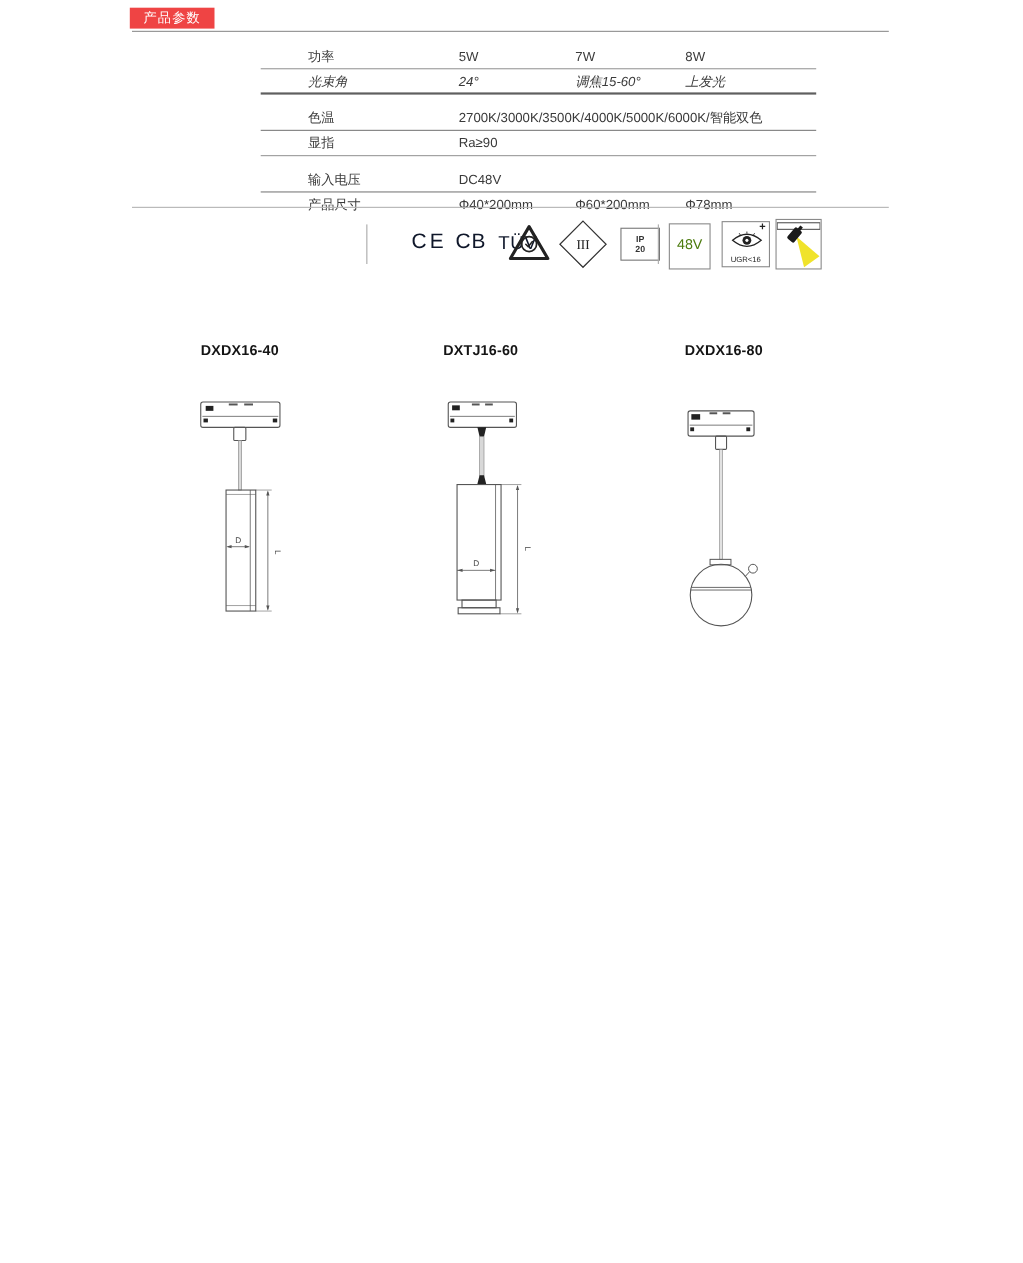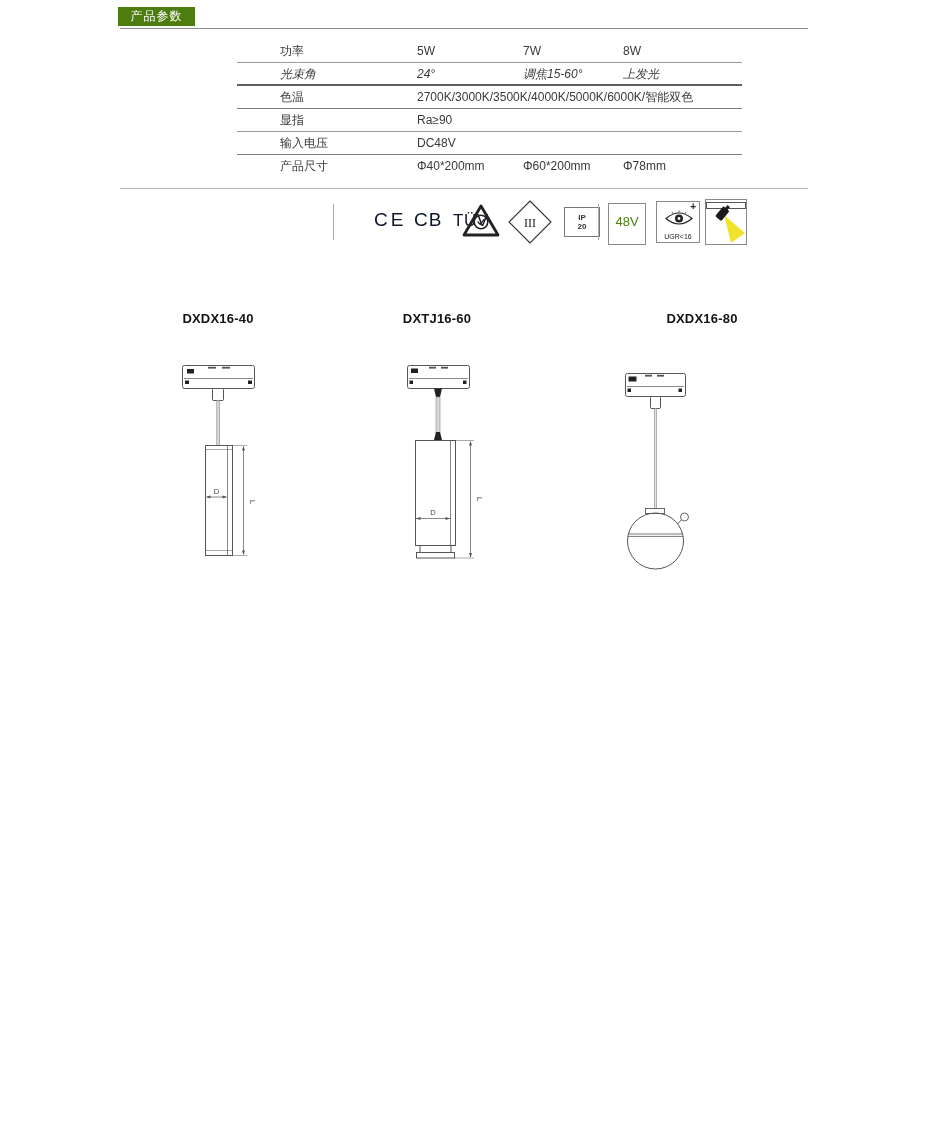--- a/index.html
+++ b/index.html
@@ -4,32 +4,32 @@
 <style>
   * { margin:0; padding:0; box-sizing:border-box; }
   html,body { background:#fff; }
   .page {
     position:relative; width:930px; height:1148px; background:#ffffff;
     font-family:"Liberation Sans", sans-serif; color:#3c3c3c; overflow:hidden;
   }
   
   .badge {
     position:absolute; left:118px; top:7px; width:77px; height:19px;
-    background:#4d7c0f; color:#fff; font-size:12px; line-height:19px;
+    background:#ef4444; color:#fff; font-size:12px; line-height:19px;
     text-align:center; letter-spacing:1px;
   }
   .hline { position:absolute; height:1px; background:#8e8e8e; }
   .hline.top { left:120px; top:28px; width:688px; }
   .hline.bottom { left:120px; top:188px; width:688px; background:#b3b3b3; }
 
   
   .spec-table { position:absolute; left:237px; top:40px; width:505px; font-size:12px; color:#3a3a3a; }
   .spec-row { position:relative; height:23px; line-height:22px; border-bottom:1px solid #9a9a9a; }
   .spec-row.thick { border-bottom:2px solid #5f5f5f;font-style:italic; }
-  .spec-row.mid { border-bottom:1px solid #7d7d7d; }
+  .spec-row.mid { border-bottom:1px solid #7d7d7d;margin-top:10px; }
   .spec-row.last { height:24px; border-bottom:none; }
   .spec-row .c { position:absolute; top:0; white-space:nowrap; }
   .spec-row .label { left:43px; }
   .spec-row .v1 { left:180px; }
   .spec-row .v2 { left:286px; }
   .spec-row .v3 { left:386px; }
 
   
   .vdiv { position:absolute; width:1px; height:36px; background:#a9a9a9; top:204px; }
   .cert-text { position:absolute; color:#0f172a; font-weight:400; white-space:nowrap;margin-left:33px; }
@@ -152,21 +152,21 @@
       <polygon points="18,15 39,33 25,43" fill="#f0e32b"></polygon>
       <g transform="rotate(40 16 14)">
         <rect x="12" y="7" width="8" height="13" rx="1.5" fill="#1a1a1a"></rect>
         <rect x="14.5" y="3.5" width="3" height="4" fill="#1a1a1a"></rect>
       </g>
     </svg>
   </div>
 
   <div class="model-label" style="left:218px;">DXDX16-40</div>
   <div class="model-label" style="left:437px;">DXTJ16-60</div>
-  <div class="model-label" style="left:658px;margin-left:44px;">DXDX16-80</div>
+  <div class="model-label" style="left:658px;">DXDX16-80</div>
 
   <svg class="drawing" style="left:170px; top:362px;" width="100" height="205" viewBox="0 0 100 205">
     <g stroke="#555" fill="none" stroke-width="1">
       <rect x="12.5" y="3.5" width="72" height="23" rx="2"></rect>
       <line x1="14" y1="16.5" x2="83" y2="16.5" stroke-width="0.7"></line>
       <rect x="42.5" y="26.5" width="11" height="12" rx="1"></rect>
     </g>
     <rect x="17" y="7" width="7" height="4.5" fill="#222"></rect>
     <rect x="38" y="4.8" width="8" height="1.8" fill="#555"></rect>
     <rect x="52" y="4.8" width="8" height="1.8" fill="#555"></rect>

